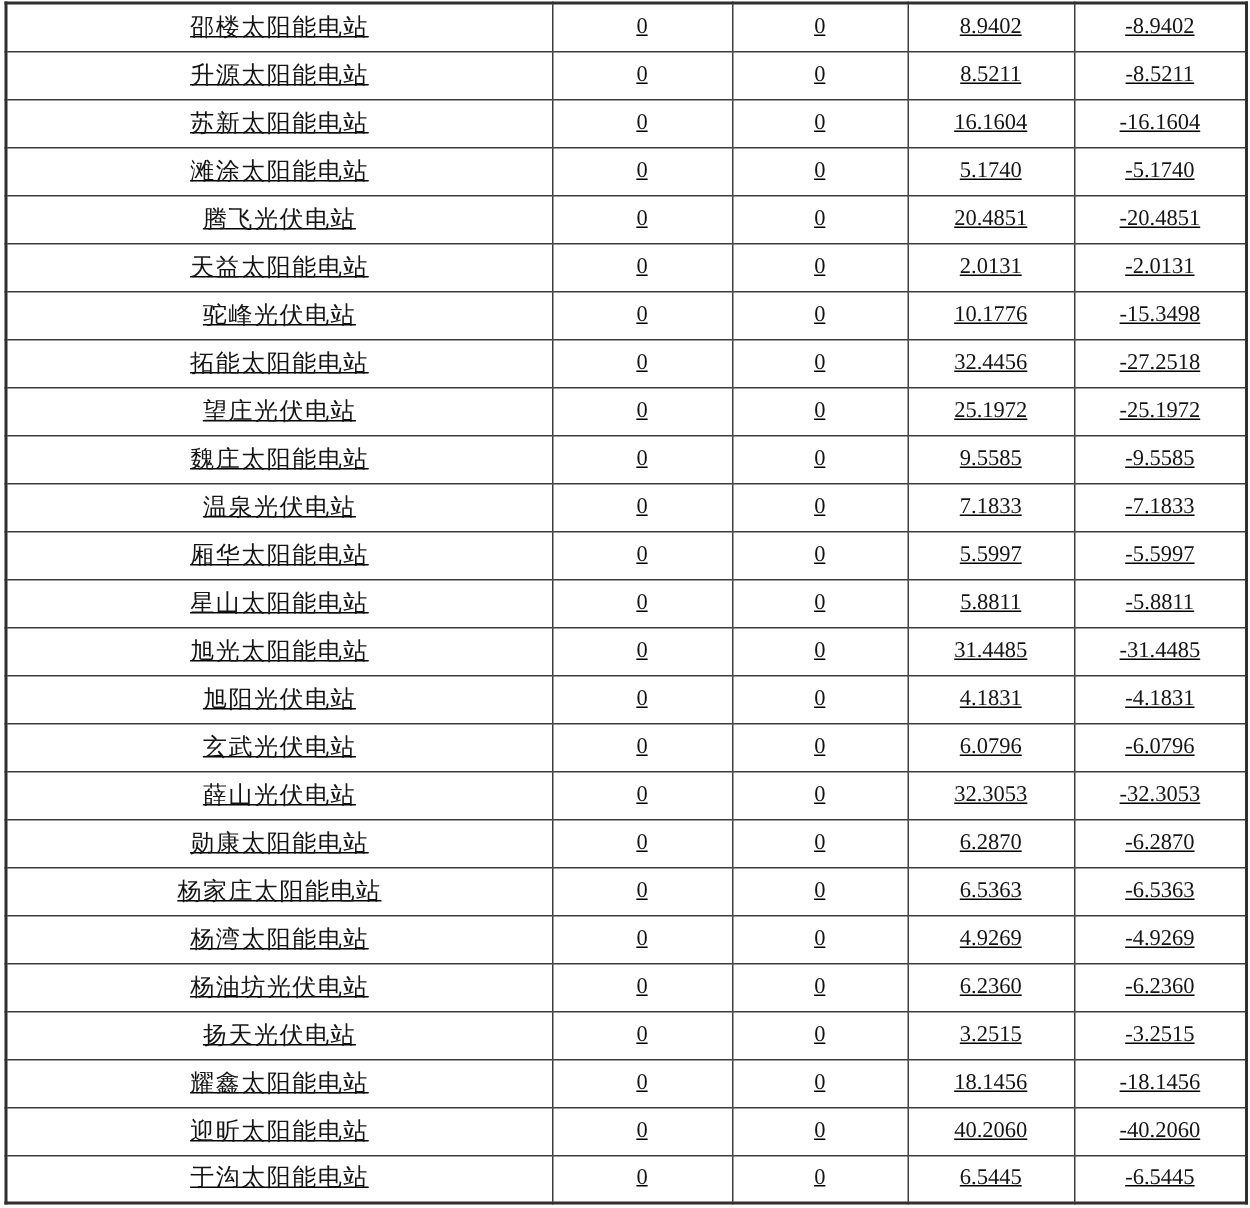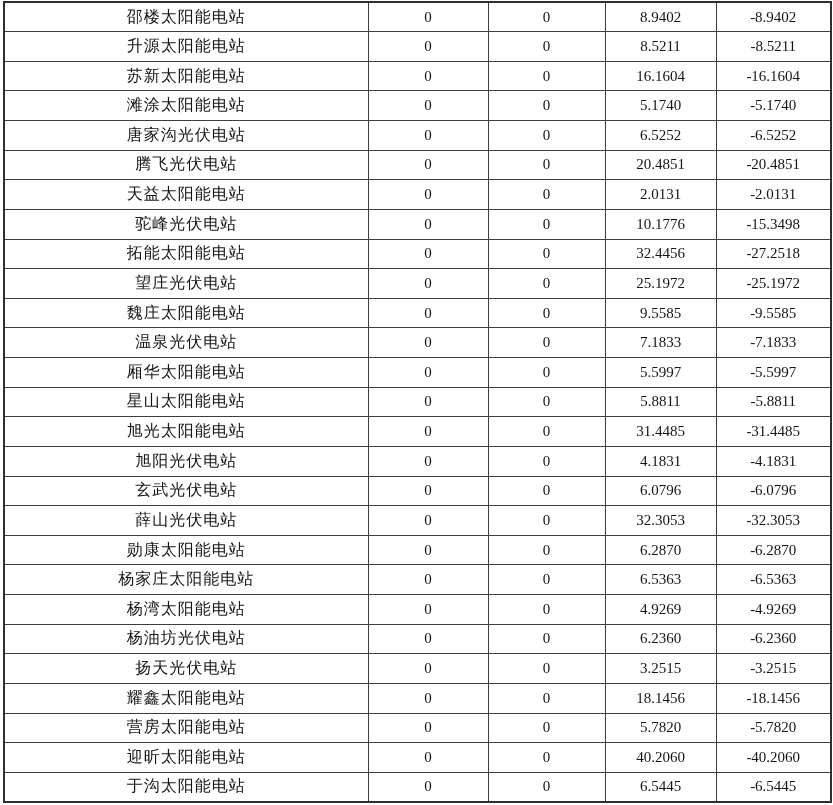--- a/index.html
+++ b/index.html
@@ -28,20 +28,21 @@
     border: 1px solid #3d3d3d;
     text-align: center;
     vertical-align: middle;
     padding: 0 2px;
     color: #141414;
     overflow: hidden;
     white-space: nowrap;
   }
   table.stations tr {
     height: 26.7px;
+    text-decoration: underline;
   }
   td.name-cell {
     font-size: 16px;
     letter-spacing: 1px;
   }
   td.num-cell {
     font-size: 15px;
   }
   table.stations {
     border: 2px solid #2f2f2f;
@@ -81,27 +82,20 @@
         <td class="num-cell">-16.1604</td>
       </tr>
       <tr>
         <td class="name-cell">滩涂太阳能电站</td>
         <td class="num-cell">0</td>
         <td class="num-cell">0</td>
         <td class="num-cell">5.1740</td>
         <td class="num-cell">-5.1740</td>
       </tr>
       <tr>
-        <td class="name-cell">唐家沟光伏电站</td>
-        <td class="num-cell">0</td>
-        <td class="num-cell">0</td>
-        <td class="num-cell">6.5252</td>
-        <td class="num-cell">-6.5252</td>
-      </tr>
-      <tr>
         <td class="name-cell">腾飞光伏电站</td>
         <td class="num-cell">0</td>
         <td class="num-cell">0</td>
         <td class="num-cell">20.4851</td>
         <td class="num-cell">-20.4851</td>
       </tr>
       <tr>
         <td class="name-cell">天益太阳能电站</td>
         <td class="num-cell">0</td>
         <td class="num-cell">0</td>
@@ -219,27 +213,20 @@
         <td class="num-cell">0</td>
         <td class="num-cell">3.2515</td>
         <td class="num-cell">-3.2515</td>
       </tr>
       <tr>
         <td class="name-cell">耀鑫太阳能电站</td>
         <td class="num-cell">0</td>
         <td class="num-cell">0</td>
         <td class="num-cell">18.1456</td>
         <td class="num-cell">-18.1456</td>
-      </tr>
-      <tr>
-        <td class="name-cell">营房太阳能电站</td>
-        <td class="num-cell">0</td>
-        <td class="num-cell">0</td>
-        <td class="num-cell">5.7820</td>
-        <td class="num-cell">-5.7820</td>
       </tr>
       <tr>
         <td class="name-cell">迎昕太阳能电站</td>
         <td class="num-cell">0</td>
         <td class="num-cell">0</td>
         <td class="num-cell">40.2060</td>
         <td class="num-cell">-40.2060</td>
       </tr>
       <tr>
         <td class="name-cell">于沟太阳能电站</td>

